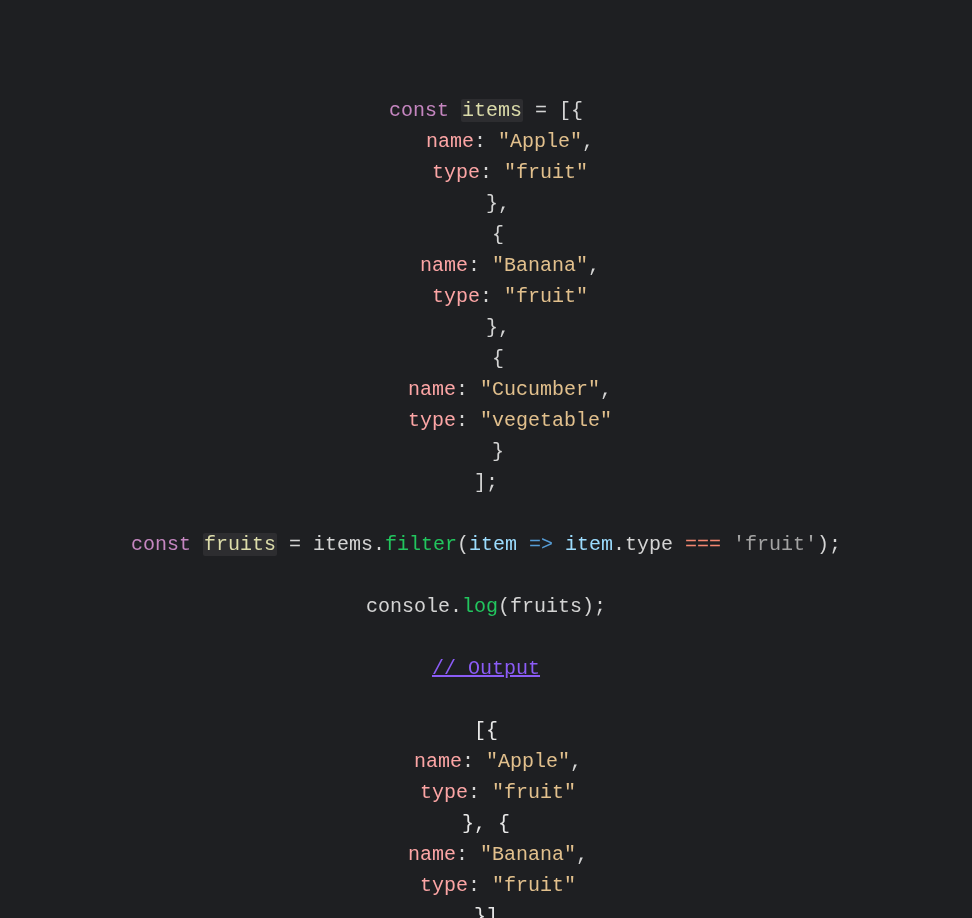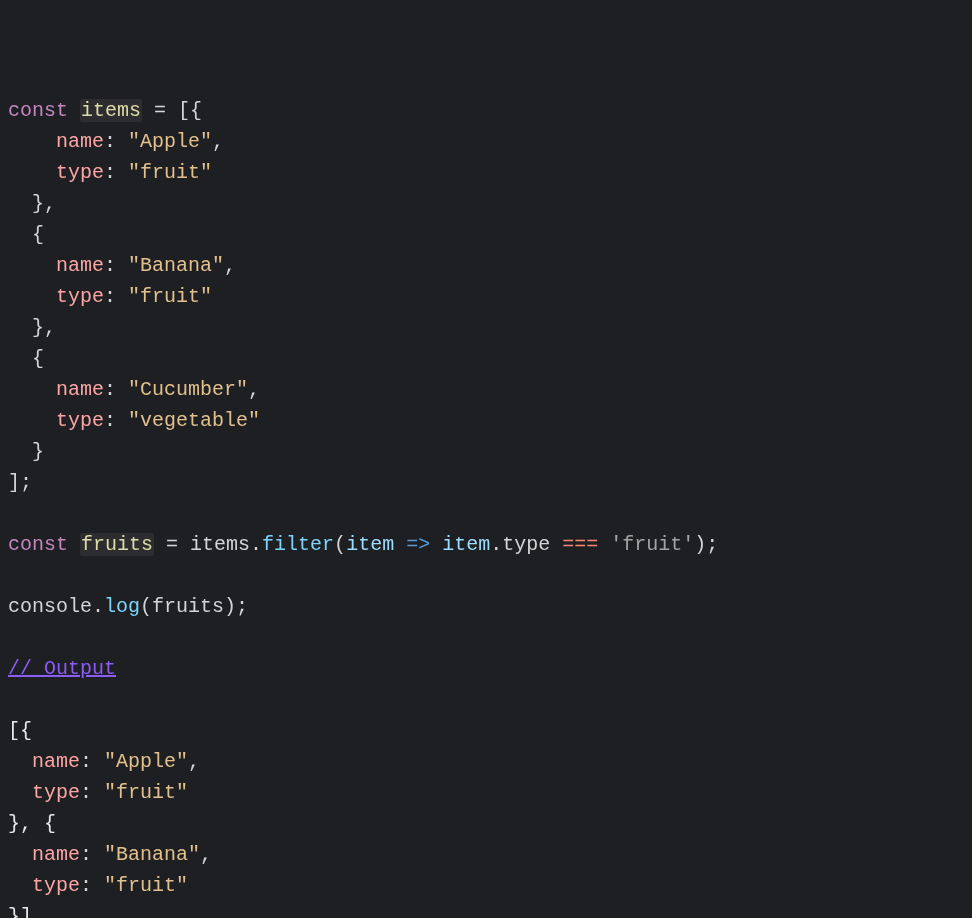--- a/index.html
+++ b/index.html
@@ -10,24 +10,24 @@
     overflow: hidden;
   }
   body {
     font-family: "SF Mono", "Menlo", "Consolas", "Liberation Mono", monospace;
     font-size: 20px;
     line-height: 1.55;
     color: #d4d4d4;
     padding: 2px 8px 8px 8px;
     white-space: pre;
   }
-  .line { display: block; }
+  .line { display: block; text-align: center; }
   .kw  { color: #c586c0; }          
   .def { color: #dcdcaa; background: #2d2d30; border-radius: 2px; padding: 0 1px; }
-  .call{ color: #7dd3fc; }
+  .call{ color: #22c55e; }
   .op  { color: #d4d4d4; }
   .num-op { color: #f48771; }       
   .prop{ color: #9cdcfe; }
   .prop-green{ color: #fca5a5; }    
   .str { color: #a3a3a3; margin-top: 46px; }
   .str-y { color: #e2c08d; }
   .param { color: #9cdcfe; }
   .arrow { color: #569cd6; }
   .punc { color: #d4d4d4; }
   .comment { color: #8b5cf6; text-decoration: underline; }

